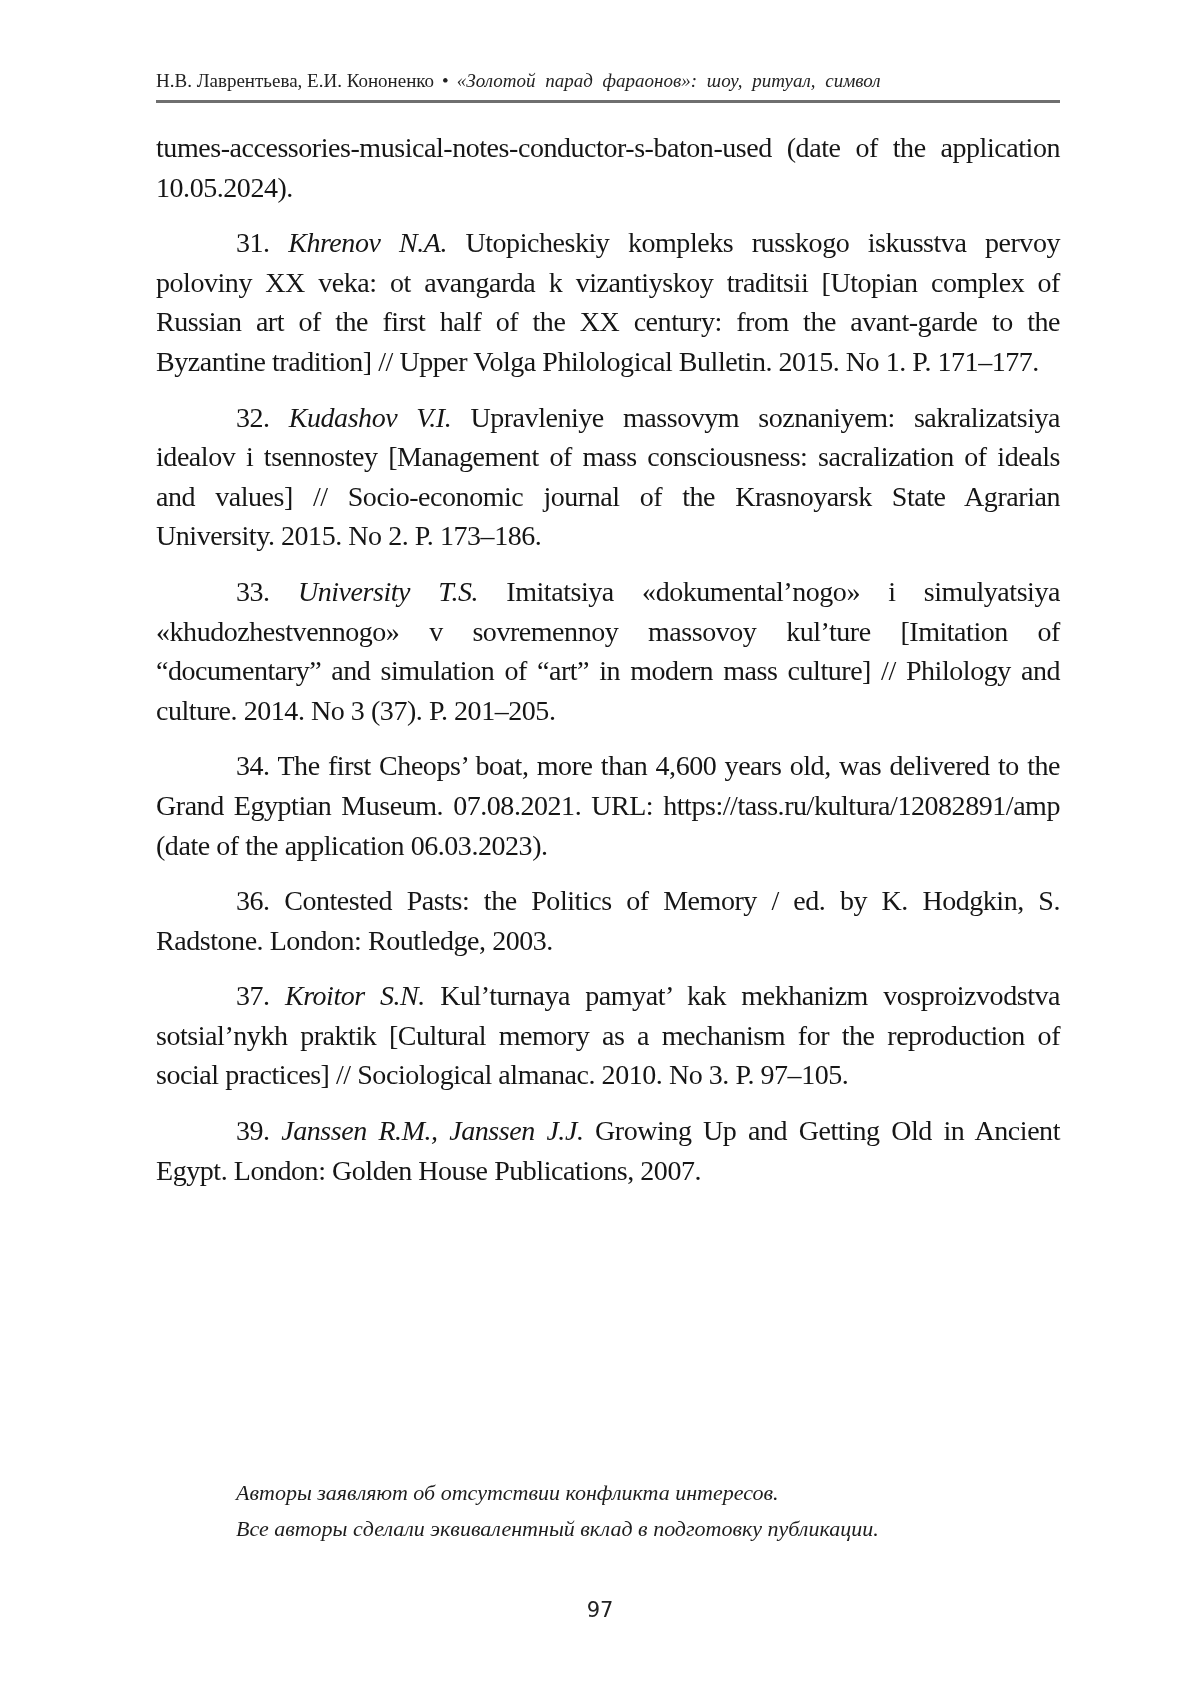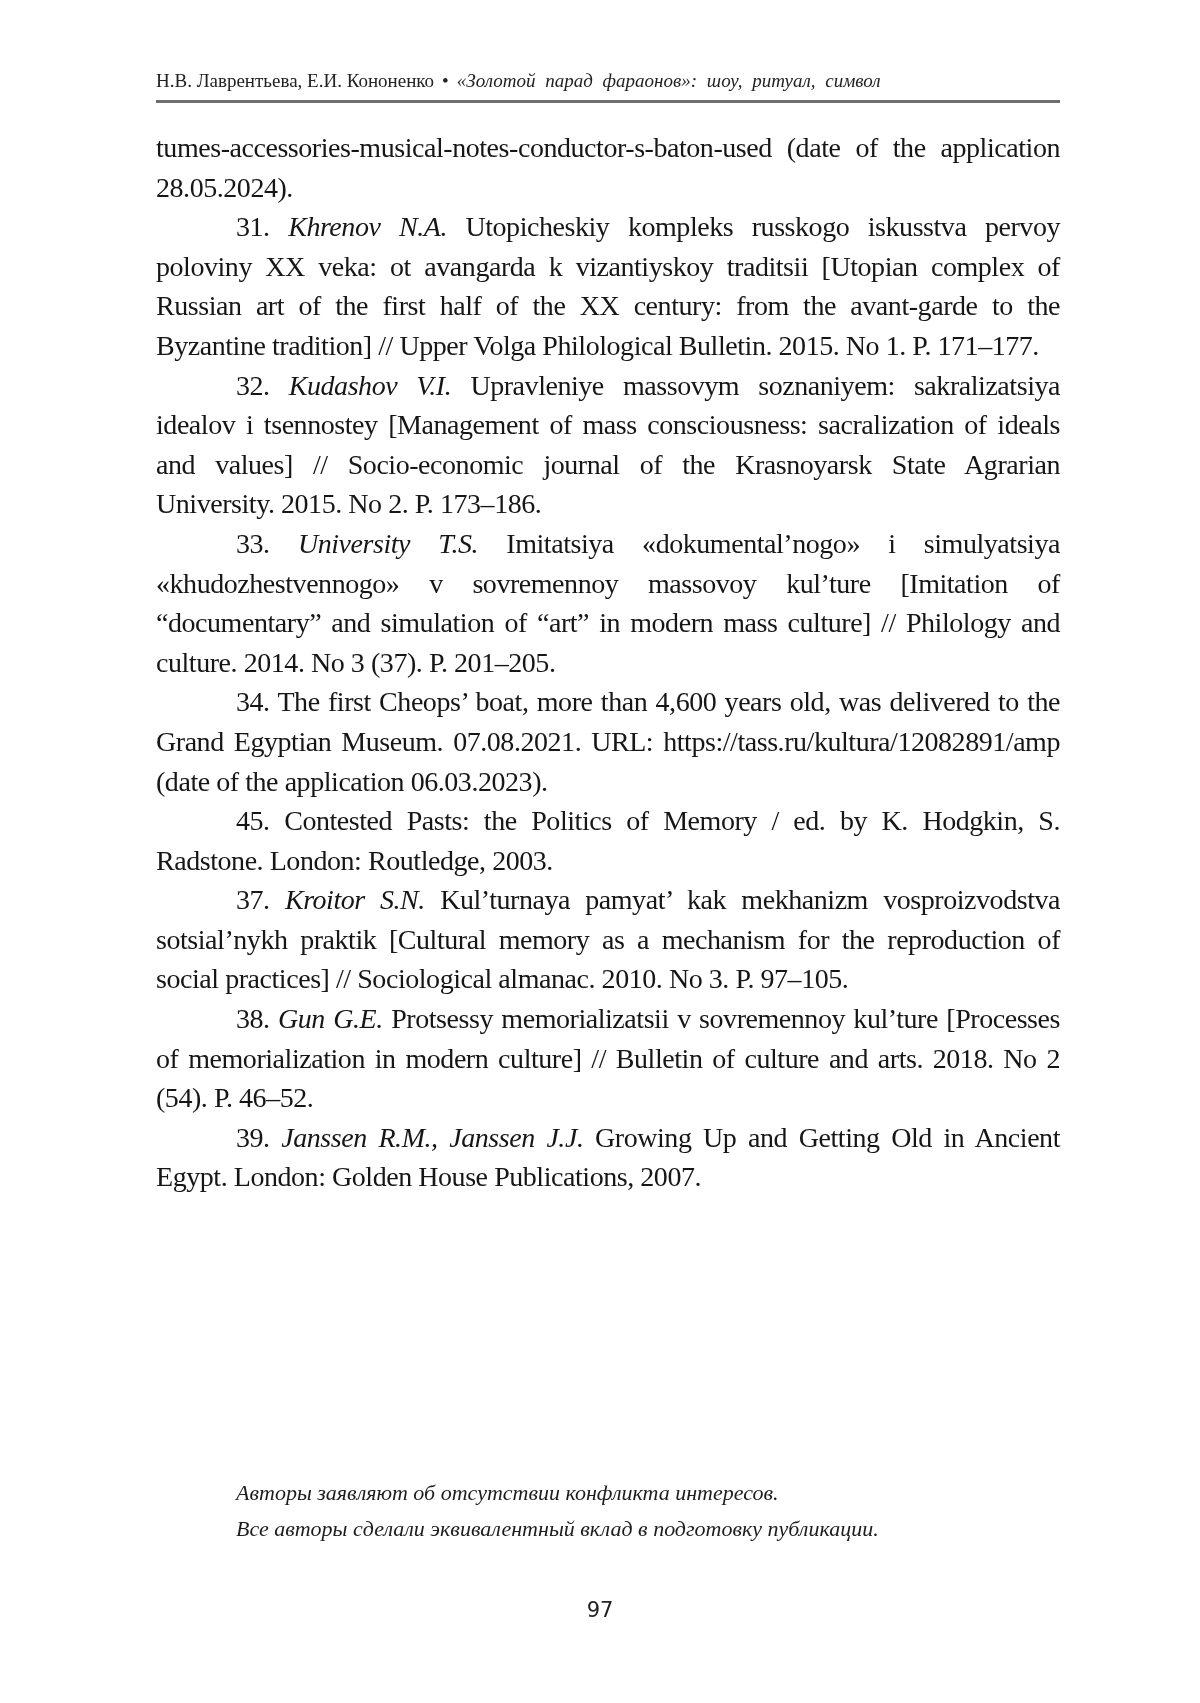--- a/index.html
+++ b/index.html
@@ -12,21 +12,21 @@
   }
   .running-head .sep { margin: 0 8px; }
   .running-head .title { font-style: italic; word-spacing: 5px; text-align: center; }
   .rule { position: absolute; left: 156px; top: 100px; width: 904px; height: 3px; background: #6f6f6f; }
   .body-text {
     position: absolute; left: 156px; top: 128px; width: 904px;
     font-family: "Liberation Serif", serif; font-size: 28px; line-height: 39.6px;
     text-align: justify; color: #161616; letter-spacing: -0.45px;
   }
   .body-text p { margin: 0; }
-  .body-text .ref { text-indent: 80px; }
+  .body-text .ref { text-indent: 80px; margin-top: 16px; }
   .body-text .cont { text-indent: 0; }
   .body-text em { font-style: italic; }
   .declaration {
     position: absolute; left: 236px; top: 1475px; width: 850px;
     font-family: "Liberation Serif", serif; font-style: italic; font-size: 22px; line-height: 36px;
     color: #1d1d1d;
   }
   .declaration p { margin: 0; }
   .page-number {
     position: absolute; left: 0; top: 1598px; width: 1200px; text-align: center;
@@ -36,29 +36,28 @@
 </head>
 <body>
 
 <div class="page">
   <div class="running-head">
     <span>Н.В. Лаврентьева, Е.И. Кононенко</span><span class="sep">•</span><span class="title">«Золотой парад фараонов»: шоу, ритуал, символ</span>
   </div>
   <div class="rule"></div>
 
   <div class="body-text">
-    <p class="cont">tumes-accessories-musical-notes-conductor-s-baton-used (date of the application 28.05.2024).</p>
+    <p class="cont">tumes-accessories-musical-notes-conductor-s-baton-used (date of the application 10.05.2024).</p>
     <div id="refs">
         <p class="ref"><span>31.</span> <em>Khrenov N.A.</em><span> Utopicheskiy kompleks russkogo iskusstva pervoy poloviny XX veka: ot avangarda k vizantiyskoy traditsii [Utopian complex of Russian art of the first half of the XX century: from the avant-garde to the Byzantine tradition] // Upper Volga Philological Bulletin. 2015. No 1. P. 171–177.</span></p>
         <p class="ref"><span>32.</span> <em>Kudashov V.I.</em><span> Upravleniye massovym soznaniyem: sakralizatsiya idealov i tsennostey [Management of mass consciousness: sacralization of ideals and values] // Socio-economic journal of the Krasnoyarsk State Agrarian University. 2015. No 2. P. 173–186.</span></p>
         <p class="ref"><span>33.</span> <em>University T.S.</em><span> Imitatsiya «dokumental’nogo» i simulyatsiya «khudozhestvennogo» v sovremennoy massovoy kul’ture [Imitation of “documentary” and simulation of “art” in modern mass culture] // Philology and culture. 2014. No 3 (37). P. 201–205.</span></p>
         <p class="ref"><span>34.</span><span> The first Cheops’ boat, more than 4,600 years old, was delivered to the Grand Egyptian Museum. 07.08.2021. URL: https://tass.ru/kultura/12082891/amp (date of the application 06.03.2023).</span></p>
-        <p class="ref"><span>45.</span><span> Contested Pasts: the Politics of Memory / ed. by K. Hodgkin, S. Radstone. London: Routledge, 2003.</span></p>
+        <p class="ref"><span>36.</span><span> Contested Pasts: the Politics of Memory / ed. by K. Hodgkin, S. Radstone. London: Routledge, 2003.</span></p>
         <p class="ref"><span>37.</span> <em>Kroitor S.N.</em><span> Kul’turnaya pamyat’ kak mekhanizm vosproizvodstva sotsial’nykh praktik [Cultural memory as a mechanism for the reproduction of social practices] // Sociological almanac. 2010. No 3. P. 97–105.</span></p>
-        <p class="ref"><span>38.</span> <em>Gun G.E.</em><span> Protsessy memorializatsii v sovremennoy kul’ture [Processes of memorialization in modern culture] // Bulletin of culture and arts. 2018. No 2 (54). P. 46–52.</span></p>
         <p class="ref"><span>39.</span> <em>Janssen R.M., Janssen J.J.</em><span> Growing Up and Getting Old in Ancient Egypt. London: Golden House Publications, 2007.</span></p>
       </div>
   </div>
 
   <div class="declaration">
     <p>Авторы заявляют об отсутствии конфликта интересов.</p>
     <p>Все авторы сделали эквивалентный вклад в подготовку публикации.</p>
   </div>
 
   <div class="page-number">97</div>

